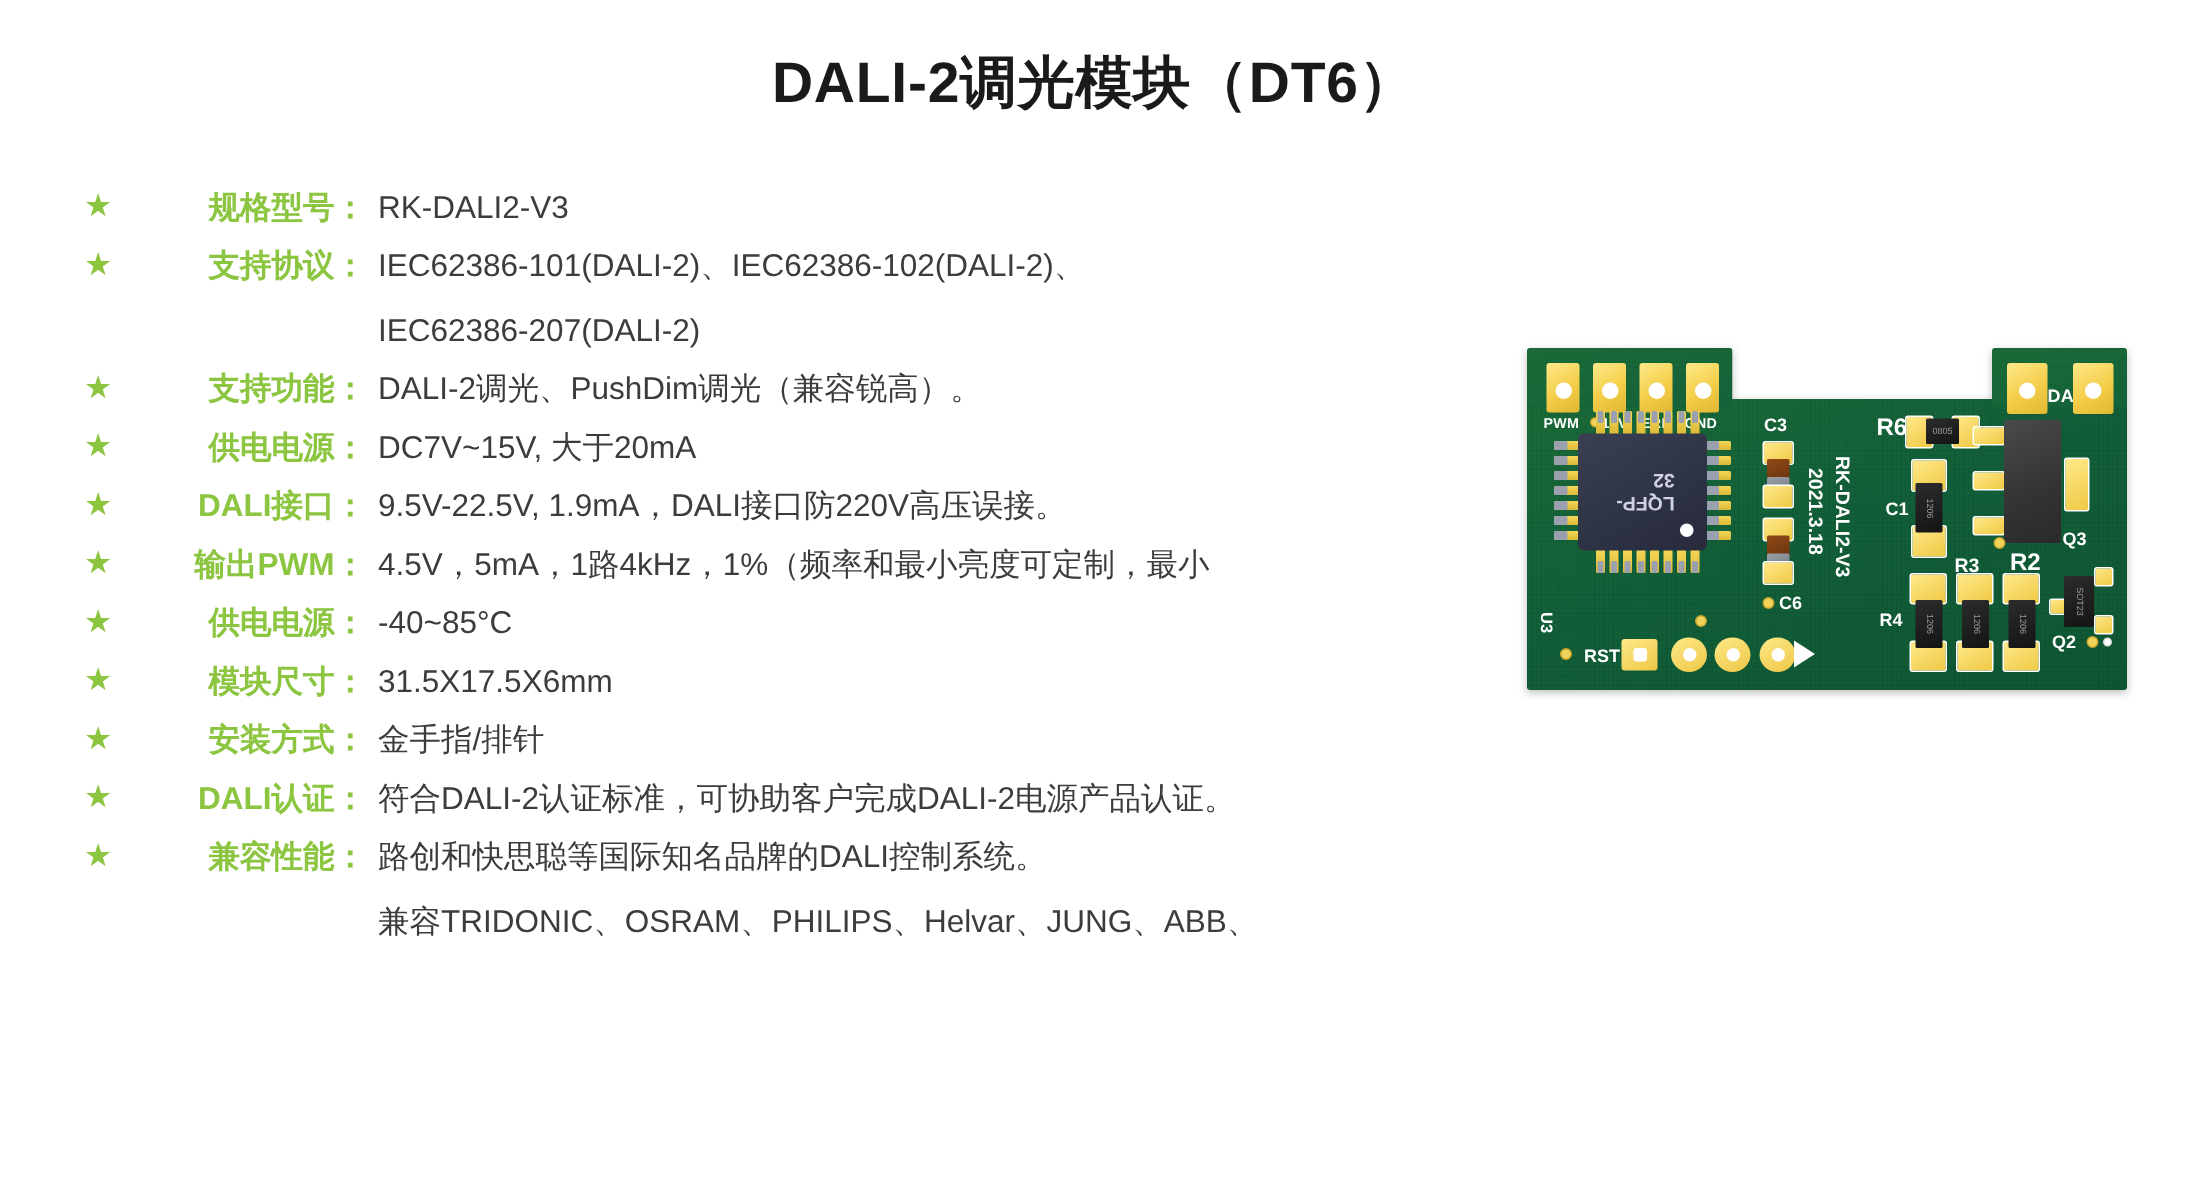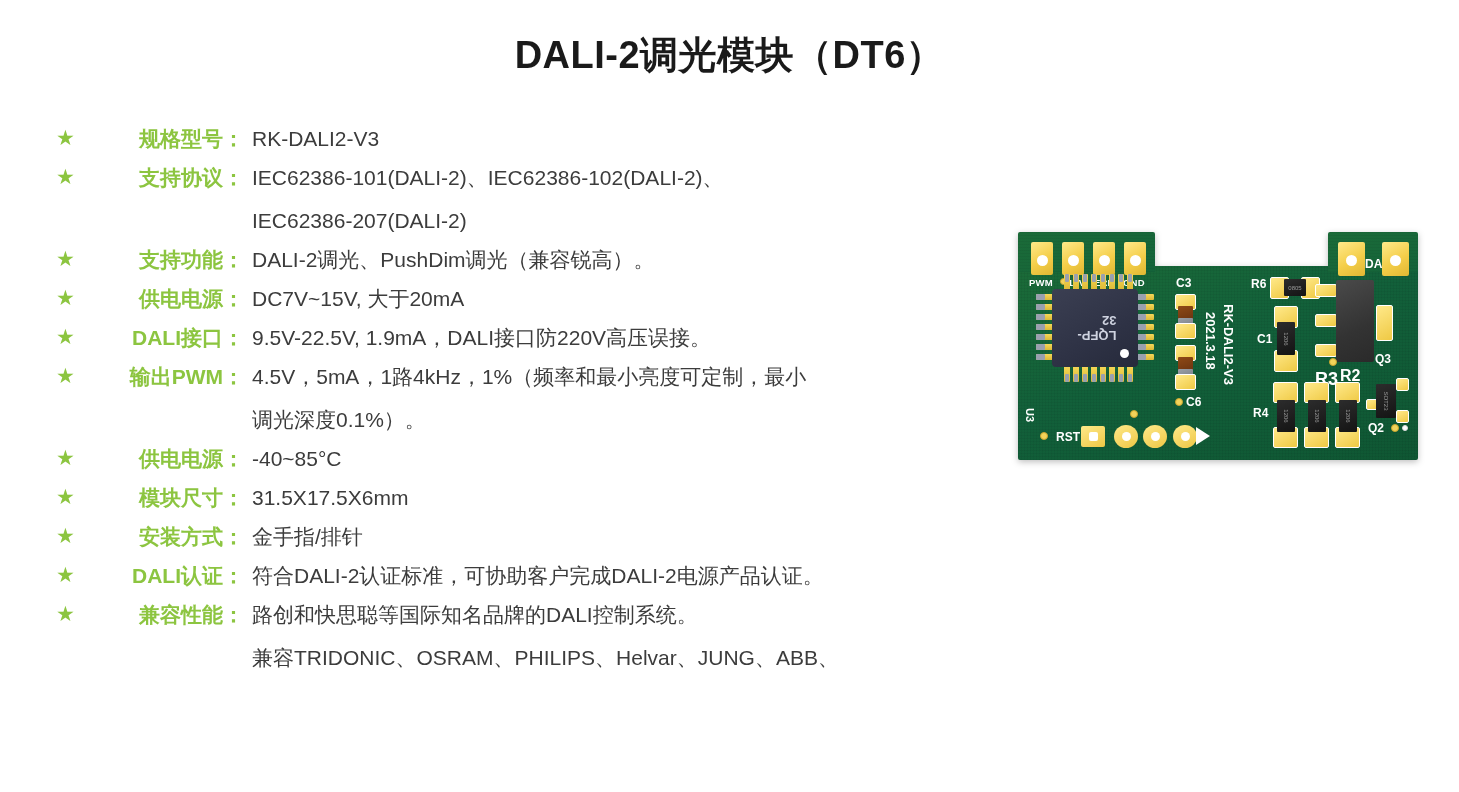--- a/index.html
+++ b/index.html
@@ -297,21 +297,20 @@
     <div class="value-cell">
       <span class="vline">9.5V-22.5V, 1.9mA，DALI接口防220V高压误接。</span>
     </div>
   </div>
 
   <div class="spec-row">
     <div class="star-cell"><span class="star-icon">★</span></div>
     <div class="label-cell">输出PWM：</div>
     <div class="value-cell">
       <span class="vline">4.5V，5mA，1路4kHz，1%（频率和最小亮度可定制，最小</span>
-      <span class="vline">调光深度0.1%）。</span>
     </div>
   </div>
 
   <div class="spec-row">
     <div class="star-cell"><span class="star-icon">★</span></div>
     <div class="label-cell">供电电源：</div>
     <div class="value-cell">
       <span class="vline">-40~85°C</span>
     </div>
   </div>
@@ -499,35 +498,35 @@
     <div class="smd-pad" style="left:157px; top:113px; width:21px; height:16px;"></div>
     <div class="smd-body brown" style="left:160px; top:125px; width:15px; height:14px;"></div>
     <div class="smd-body gray" style="left:160px; top:137px; width:15px; height:8px;"></div>
     <div class="smd-pad" style="left:157px; top:142px; width:21px; height:16px;"></div>
     <div class="viahole" style="left:157px; top:166px; width:8px; height:8px;"></div>
     <div class="silk" style="left:168px; top:163px; font-size:12px;">C6</div>
 
     <div class="silk rot" style="left:218px; top:72px; font-size:13px;">RK-DALI2-V3</div>
     <div class="silk rot" style="left:200px; top:80px; font-size:13px;">2021.3.18</div>
 
-    <div class="silk" style="left:233px; top:45px; font-size:12px;text-align:right;">R6</div>
+    <div class="silk" style="left:233px; top:45px; font-size:16px;text-align:right;">R6</div>
     <div class="smd-pad" style="left:252px; top:45px; width:19px; height:22px;"></div>
     <div class="smd-pad" style="left:283px; top:45px; width:19px; height:22px;"></div>
     <div class="smd-body" style="left:266px; top:47px; width:22px; height:17px;">
         <span>0805</span>
       </div>
 
     <div class="silk" style="left:239px; top:100px; font-size:12px;">C1</div>
     <div class="smd-pad" style="left:256px; top:74px; width:24px; height:22px;"></div>
     <div class="smd-pad" style="left:256px; top:118px; width:24px; height:22px;"></div>
     <div class="smd-body vert" style="left:259px; top:90px; width:18px; height:33px;">
         <span>1206</span>
       </div>
 
-    <div class="silk" style="left:297px; top:137px; font-size:18px;">R3</div>
+    <div class="silk" style="left:285px; top:137px; font-size:13px;">R3</div>
     <div class="silk" style="left:322px; top:135px; font-size:16px;">R2</div>
     <div class="silk" style="left:235px; top:174px; font-size:12px;">R4</div>
 
     <div class="smd-pad" style="left:255px; top:150px; width:25px; height:21px;"></div>
     <div class="smd-pad" style="left:255px; top:195px; width:25px; height:21px;"></div>
     <div class="smd-body vert" style="left:259px; top:168px; width:18px; height:32px;">
         <span>1206</span>
       </div>
 
     <div class="smd-pad" style="left:286px; top:150px; width:25px; height:21px;"></div>

